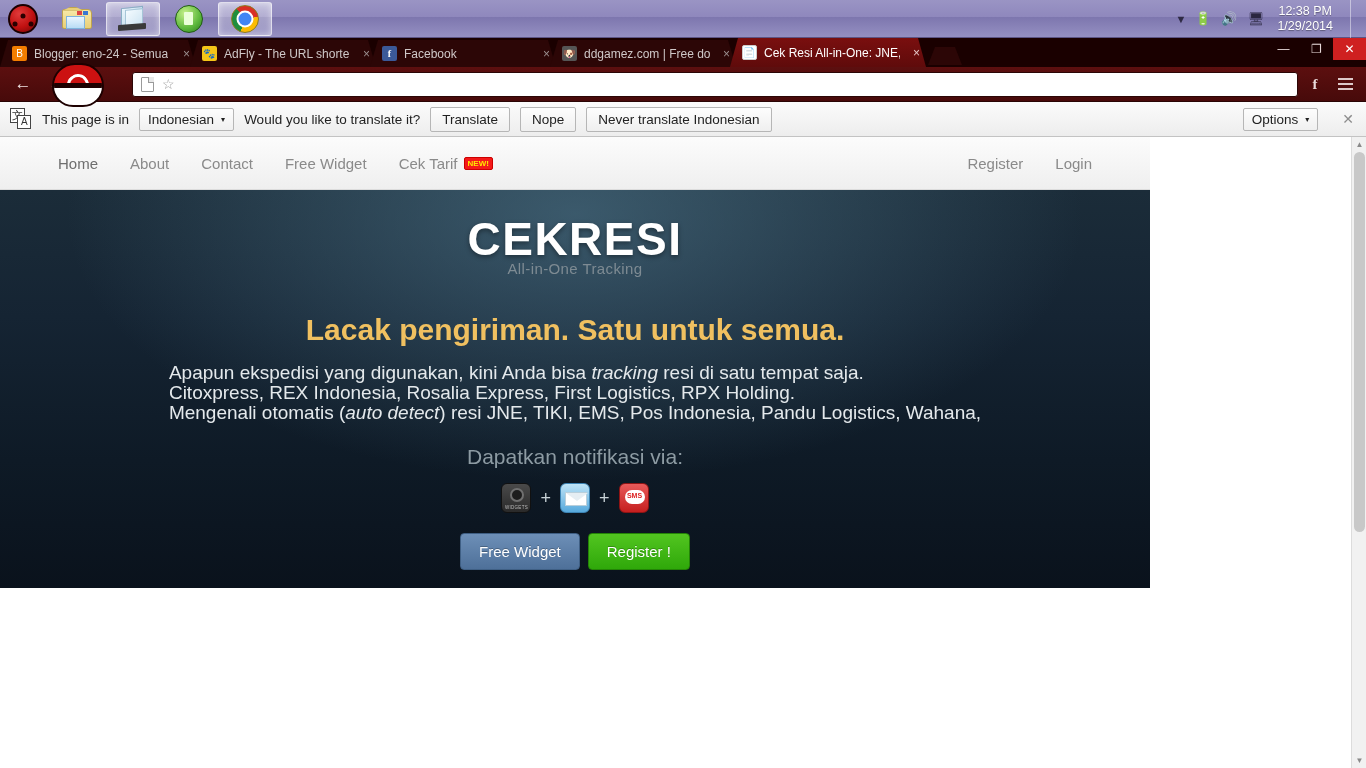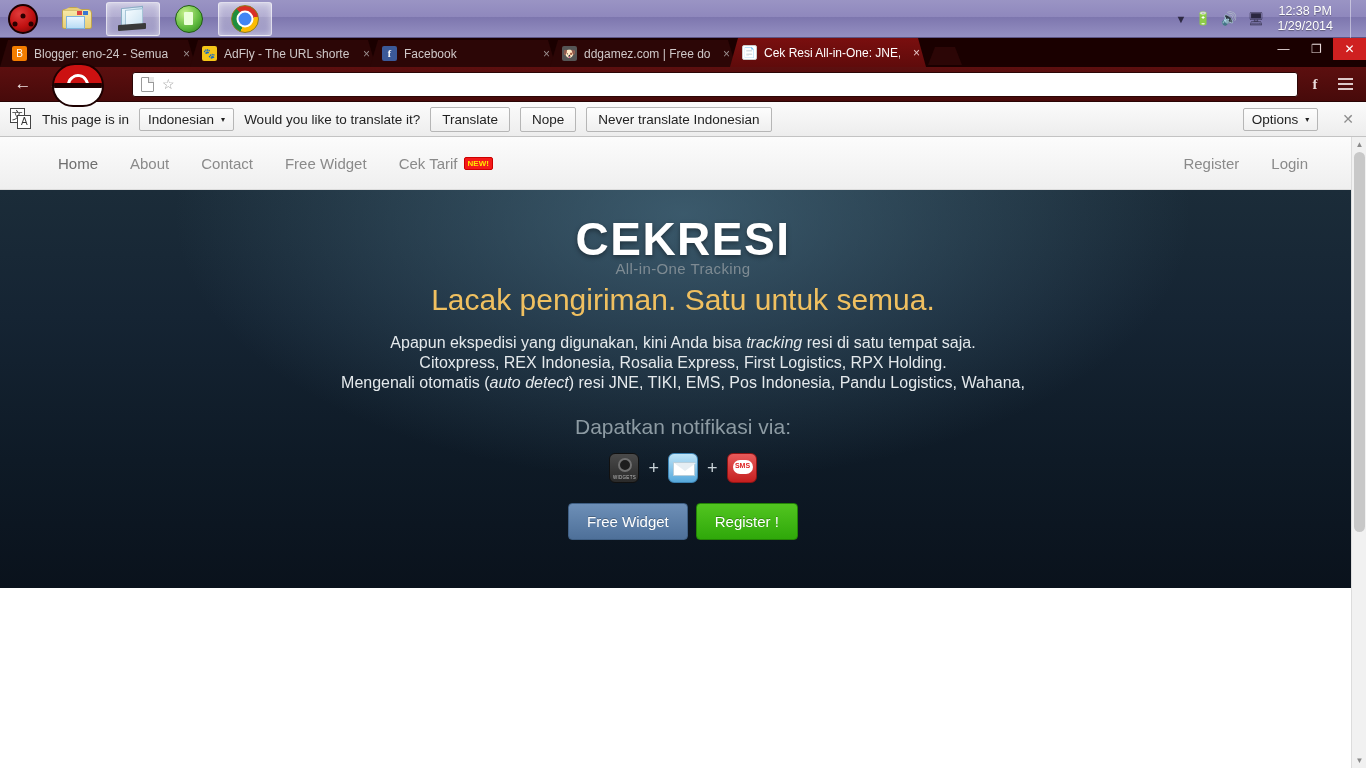--- a/index.html
+++ b/index.html
@@ -162,21 +162,21 @@
   }
   .ib-select .car{font-size:8px;}
   .ib-btn{
     border:1px solid #b6b6b6;background:linear-gradient(#fdfdfd,#efefef);
     border-radius:2px;padding:4px 11px;font-size:13.5px;color:#222;text-align:right;
   }
   .ib-right{margin-left:auto;display:flex;align-items:center;gap:24px;}
   .ib-x{color:#8c8c8c;font-size:14px;padding-right:2px;}
 
   
-  .page{position:absolute;left:0;top:137px;width:1366px;height:631px;background:#fff;overflow:hidden;}
+  .page{position:absolute;left:0;top:137px;width:1150px;height:631px;background:#fff;overflow:hidden;}
 
   .site-nav{
     height:53px;background:linear-gradient(to bottom,#fcfcfc,#efefef);
     border-bottom:1px solid #dcdcdc;
     display:flex;align-items:center;padding:0 42px;
   }
   .site-nav a{
     color:#8a8a8a;font-size:15px;text-decoration:none;padding:0 16px;display:flex;align-items:center;gap:6px;
   }
   .site-nav a.home{color:#6e6e6e;}
@@ -197,24 +197,24 @@
   }
   .logo{
     font-size:46px;font-weight:bold;color:#ffffff;letter-spacing:1.5px;
     font-family:"Liberation Sans",sans-serif;line-height:50px;
     text-shadow:0 2px 5px rgba(0,0,0,.4);
   }
   .logo-sub{
     font-size:15px;color:#7e8b93;letter-spacing:.4px;margin-top:-4px;
   }
   .tagline{
-    margin-top:6px;font-size:30px;color:#f0c060;font-weight:normal;line-height:34px;
+    margin-top:36px;font-size:30px;color:#f0c060;font-weight:bold;line-height:34px;
   }
   .desc{
-    margin-top:16px;font-size:16px;color:#e4e9ec;text-align:center;line-height:20px;
+    margin-top:16px;font-size:19px;color:#e4e9ec;line-height:20px;
   }
   .desc em{font-style:italic;}
   .notif-title{margin-top:22px;font-size:21px;color:#8d9ba3;}
   .notif-icons{margin-top:14px;display:flex;align-items:center;gap:9px;}
   .nicon{width:30px;height:30px;border-radius:6px;position:relative;}
   .nicon.widgets{background:linear-gradient(#4a4a4a,#2a2a2a);border:1px solid #111;}
   .nicon.widgets .gear{position:absolute;left:8px;top:4px;width:14px;height:14px;border-radius:50%;background:#1d1d1d;border:2px solid #707070;}
   .nicon.widgets .lbl{position:absolute;left:0;right:0;bottom:2px;text-align:center;font-size:4.5px;color:#bbb;letter-spacing:.3px;}
   .nicon.mail{background:linear-gradient(#bfe4f7,#57a9dc);border:1px solid #3d84b4;overflow:hidden;}
   .nicon.mail .env{position:absolute;left:4px;top:8px;width:22px;height:14px;background:#fff;border:1px solid #b9cfdb;}

